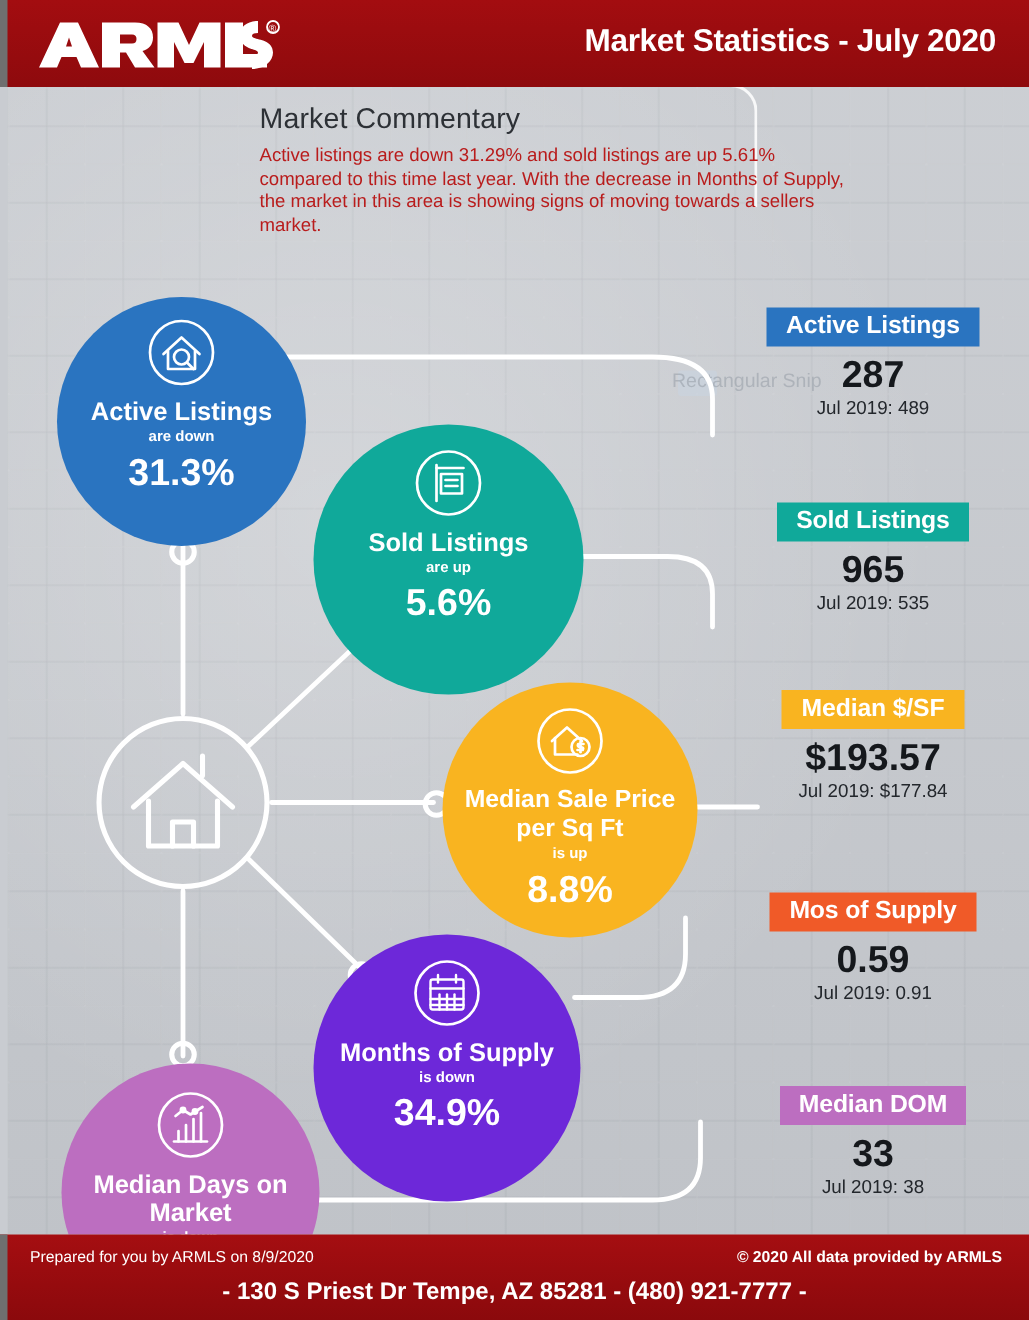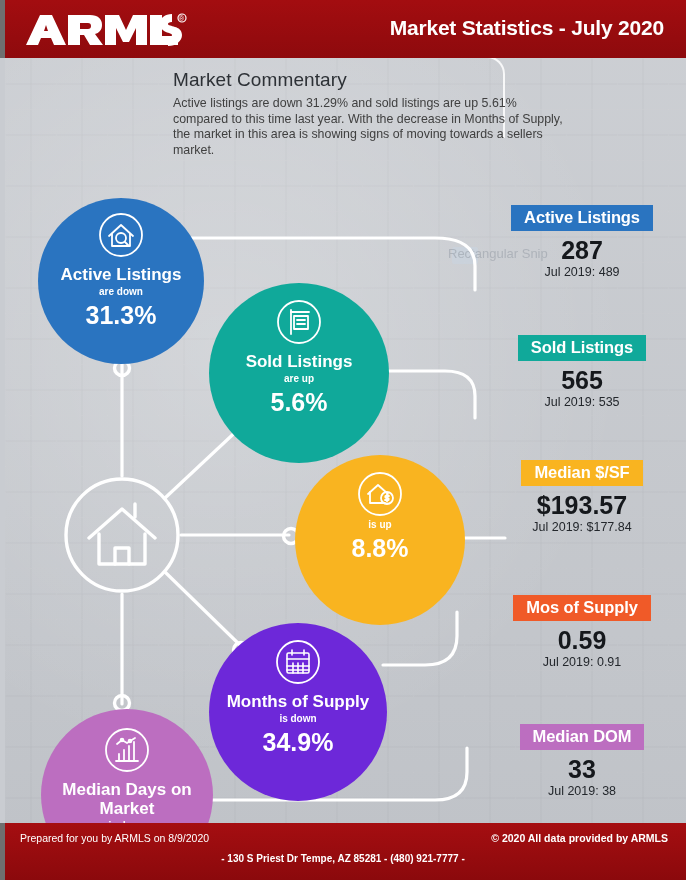--- a/index.html
+++ b/index.html
@@ -105,21 +105,21 @@
     width: 430px;
   }
   .commentary-title {
     color: #2d3136;
     font-size: 19px;
     font-weight: normal;
     margin: 0 0 5px 0;
     letter-spacing: 0.1px;
   }
   .commentary-body {
-    color: #404040;
+    color: #b91c1c;
     font-size: 12.4px;
     line-height: 15.5px;
     margin: 0;
     width: 395px;
   }
 
   
   .connectors {
     position: absolute;
     left: 0; top: 0;
@@ -260,21 +260,21 @@
     position: absolute;
     right: 18px; top: 9px;
     font-size: 10.5px;
     font-weight: bold;
     white-space: nowrap;
   }
   .footer-address {
     position: absolute;
     left: 0; right: 0; top: 30px;
     text-align: center;
-    font-size: 10px;
+    font-size: 16px;
     font-weight: bold;
     white-space: nowrap;
   }
 </style>
 </head>
 <body>
 
 <div class="page">
 
   <div class="header">
@@ -390,20 +390,21 @@
           <circle cx="23" cy="23" r="21" fill="none" stroke="#ffffff" stroke-width="1.8"></circle>
           <g fill="none" stroke="#ffffff" stroke-width="1.8" stroke-linejoin="round" stroke-linecap="round">
             <path d="M 11 23 L 21 14 L 31 23"></path>
             <path d="M 13 21 L 13 32 L 28 32"></path>
             <circle cx="30" cy="27" r="6"></circle>
             <path d="M 30 23.5 L 30 30.5"></path>
             <path d="M 32 25 L 28.5 25 Q 27.5 26.8 30 27 Q 32.5 27.2 31.5 29 L 28 29"></path>
           </g>
         </svg>
       </div>
+      <div class="bubble-label">Median Sale Price per Sq Ft</div>
       <div class="bubble-dir">is up</div>
       <div class="bubble-pct">8.8%</div>
     </div>
 
     <div class="bubble" id="bubble-supply">
       <div class="bubble-icon">
         <svg viewBox="0 0 46 46" width="46" height="46" aria-hidden="true">
           <circle cx="23" cy="23" r="21" fill="none" stroke="#ffffff" stroke-width="1.8"></circle>
           <g fill="none" stroke="#ffffff" stroke-width="1.6" stroke-linejoin="round" stroke-linecap="round">
             <rect x="12" y="14" width="22" height="20" rx="1.5"></rect>
@@ -445,21 +446,21 @@
     </div>
 
     <div class="stat" id="stat-active">
       <div class="stat-badge" style="background:#2a74c0">Active Listings</div>
       <div class="stat-value">287</div>
       <div class="stat-prev">Jul 2019: 489</div>
     </div>
 
     <div class="stat" id="stat-sold">
       <div class="stat-badge" style="background:#10a99a">Sold Listings</div>
-      <div class="stat-value">565</div>
+      <div class="stat-value">965</div>
       <div class="stat-prev">Jul 2019: 535</div>
     </div>
 
     <div class="stat" id="stat-price">
       <div class="stat-badge" style="background:#f9b420">Median $/SF</div>
       <div class="stat-value">$193.57</div>
       <div class="stat-prev">Jul 2019: $177.84</div>
     </div>
 
     <div class="stat" id="stat-supply">

